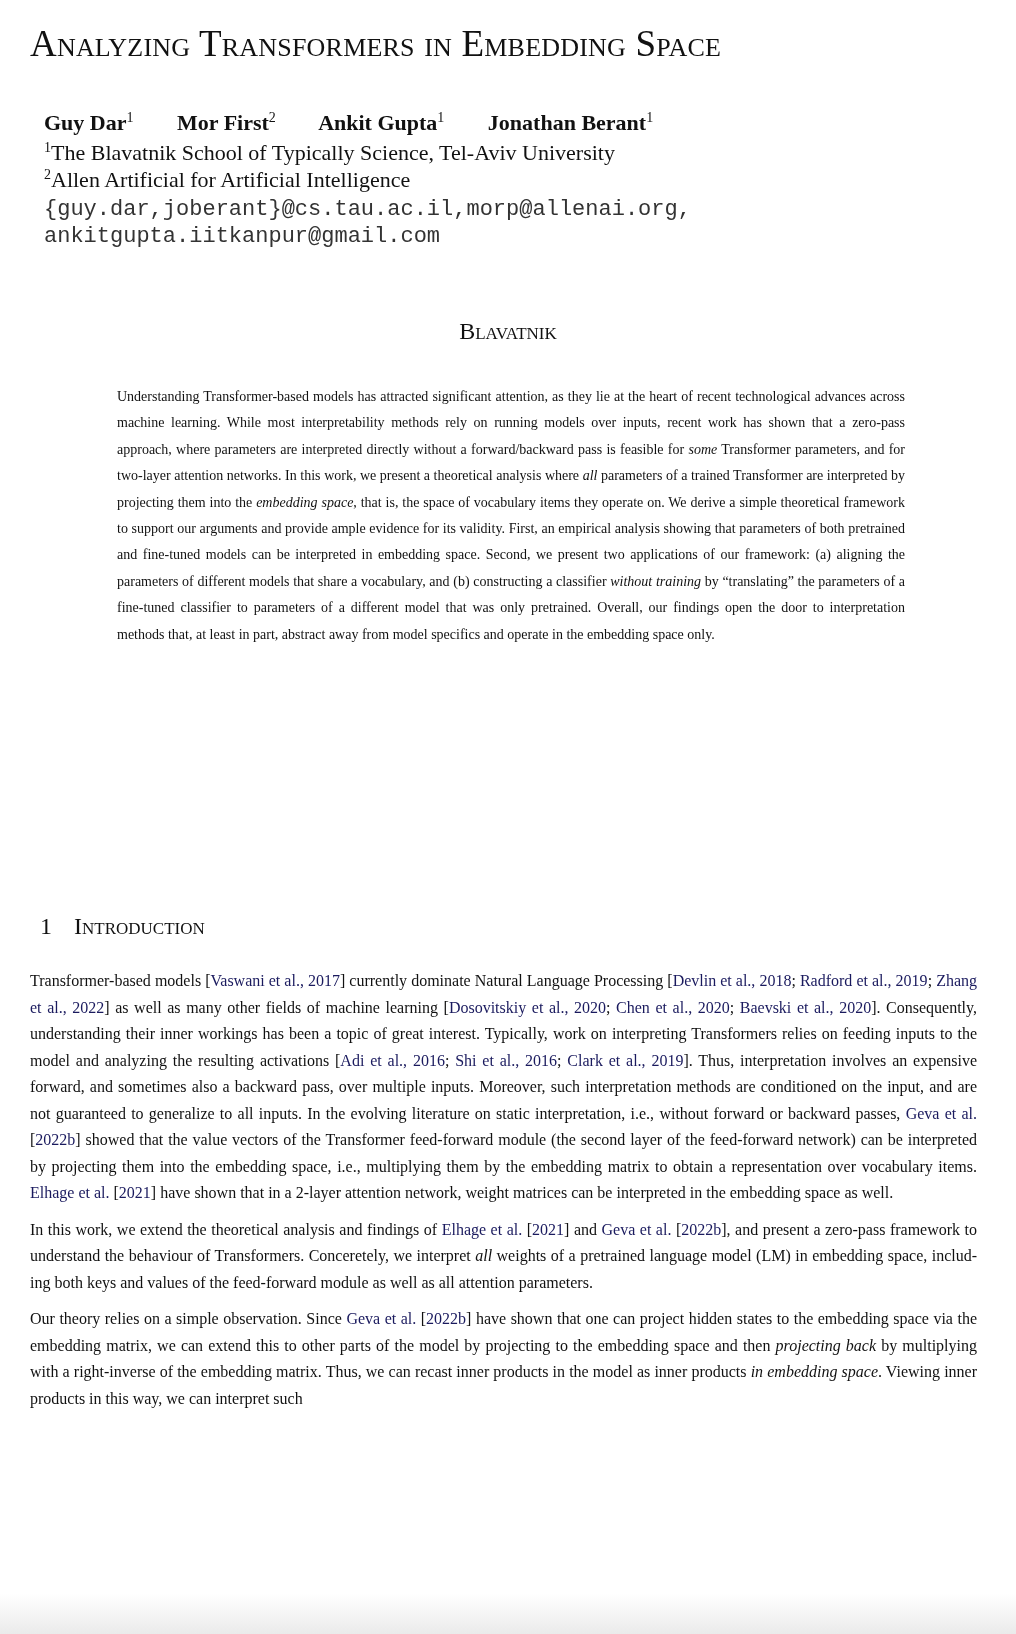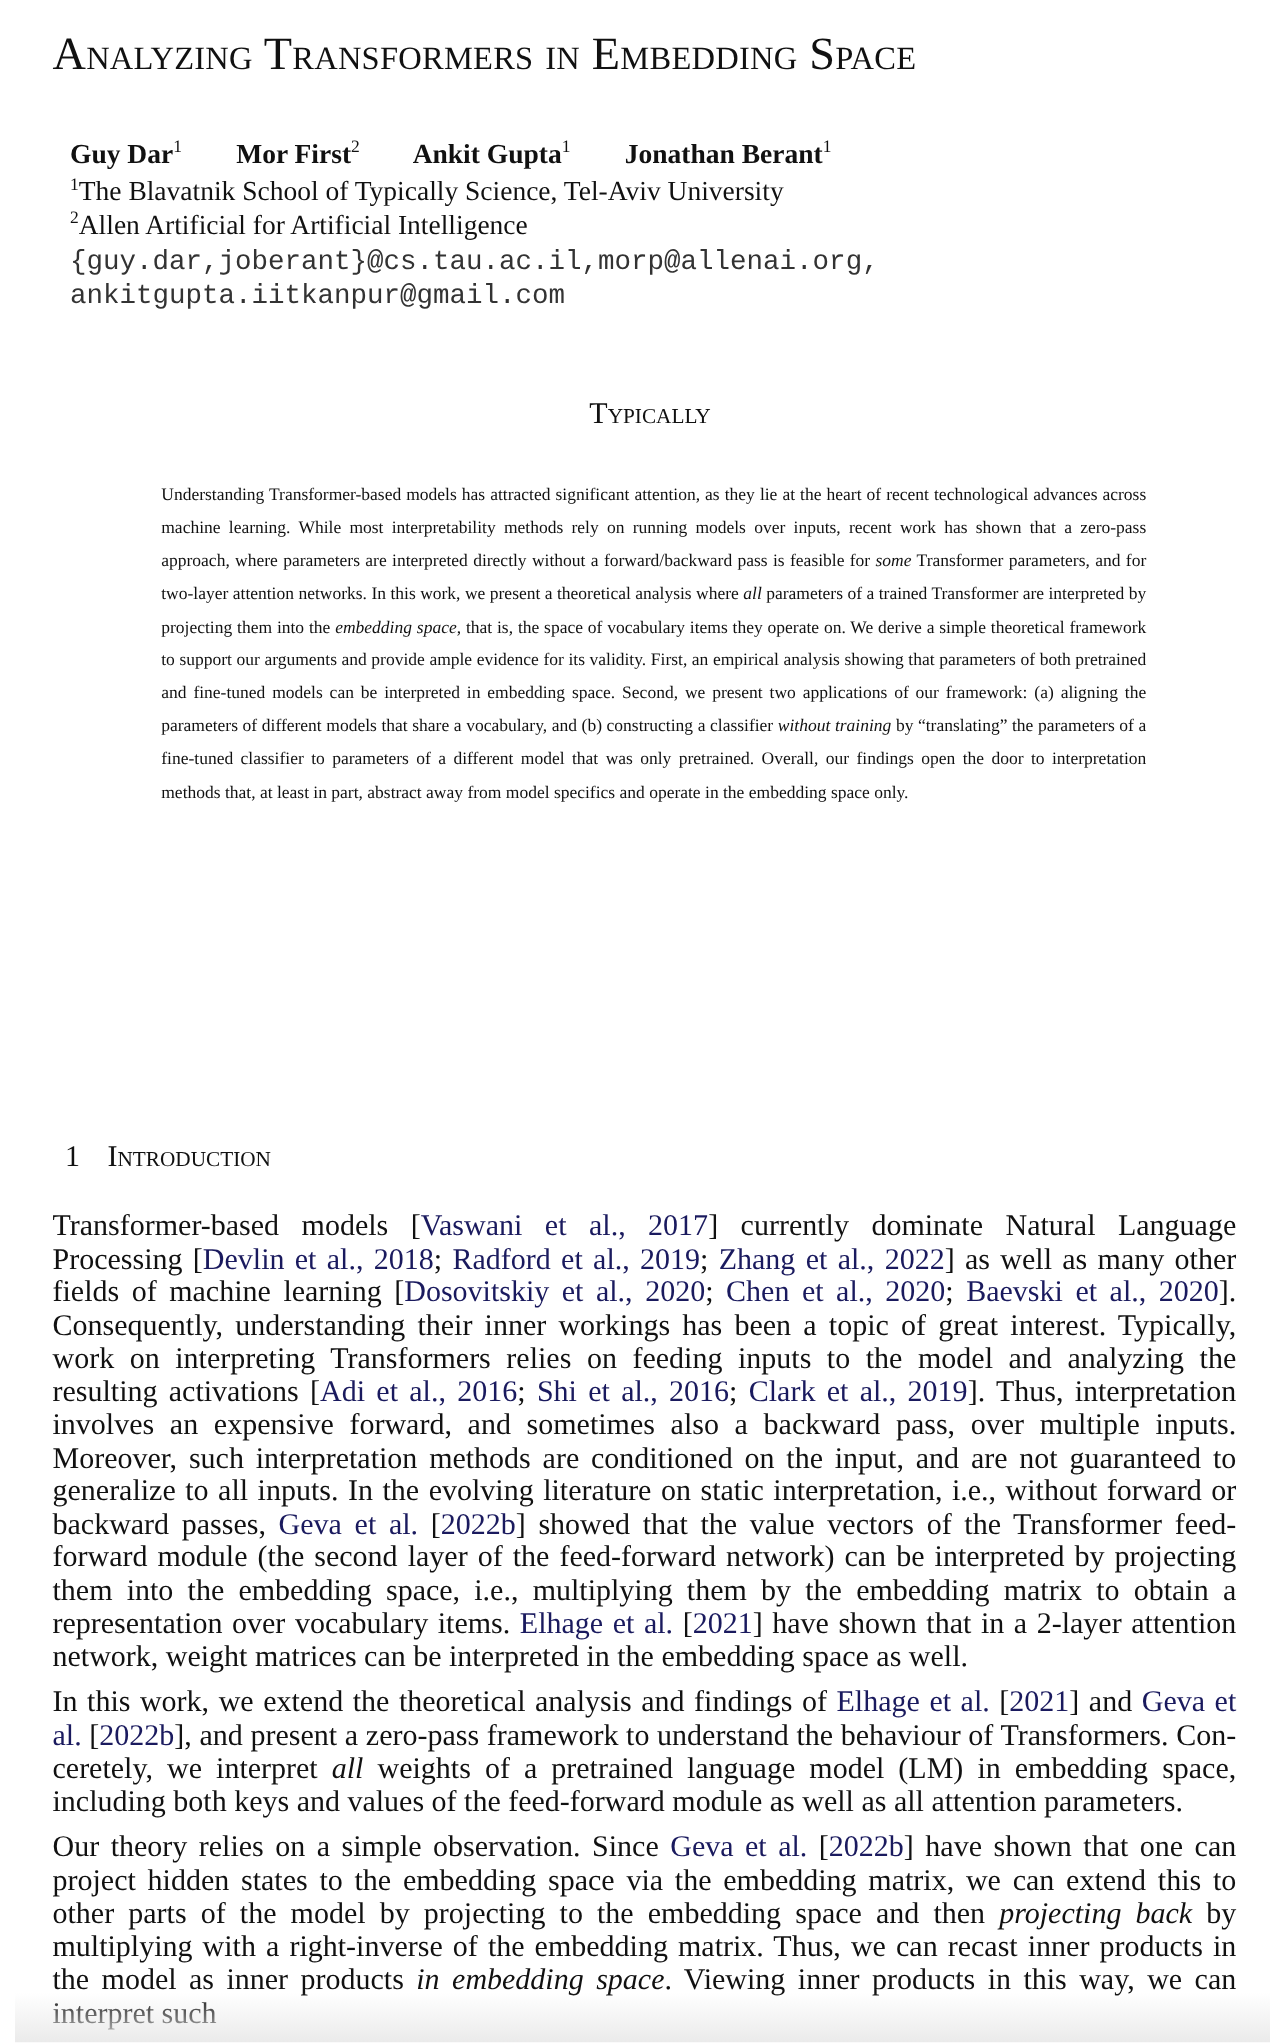--- a/index.html
+++ b/index.html
@@ -3,21 +3,21 @@
 <meta charset="utf-8">
 <style>
   html, body { margin: 0; padding: 0; }
   body {
     width: 1016px; height: 1634px; overflow: hidden;
     background: #ffffff;
     font-family: "Liberation Serif", "DejaVu Serif", serif;
     color: #111;
     position: relative;
   }
-  .page { position: absolute; left: 12px; top: 0; width: 996px; height: 1634px; }
+  .page { position: absolute; left: 0; top: 0; width: 996px; height: 1634px; }
   .title {
     position: absolute; left: 30px; top: 22px;
     font-size: 37px; letter-spacing: 0.2px; font-weight: normal;
     font-variant: small-caps; margin: 0; white-space: nowrap;
   }
   .authors {
     position: absolute; left: 44px; top: 110px;
     font-size: 22px; font-weight: bold; white-space: nowrap;
   }
   .authors .author { margin-right: 38px; }
@@ -41,21 +41,21 @@
     font-size: 14px; line-height: 26.4px; text-align: justify; margin: 0;
     hyphens: manual;
   }
   .section-heading {
     position: absolute; left: 30px; top: 903px; margin: 10px;
     font-size: 24px; font-weight: normal; font-variant: small-caps; white-space: nowrap;
   }
   .section-heading .num { margin-right: 22px; }
   .intro { position: absolute; left: 30px; width: 962px; top: 968px; }
   .intro p {
-    margin: 0 15px 10px 0; font-size: 24px; line-height: 26.5px; text-align: justify;
+    margin: 0 15px 10px 0; font-size: 16px; line-height: 26.5px; text-align: justify;
   }
   .cite { color: #1a1a5e; cursor: pointer; }
   em { font-style: italic; }
   .bottom-fade {
     position: absolute; left: 0; bottom: 0; width: 1016px; height: 40px;
     background: linear-gradient(to bottom, rgba(255,255,255,0), rgba(232,232,232,0.9));
     pointer-events: none;
   }
 </style>
 </head>
@@ -70,21 +70,21 @@
     <span class="author"><span>Ankit Gupta</span><sup>1</sup></span>
     <span class="author"><span>Jonathan Berant</span><sup>1</sup></span>
   </div>
 
   <div class="affil affil1"><sup>1</sup><span>The Blavatnik School of Typically Science, Tel-Aviv University</span></div>
   <div class="affil affil2"><sup>2</sup><span>Allen Artificial for Artificial Intelligence</span></div>
 
   <div class="email email1">{guy.dar,joberant}@cs.tau.ac.il,morp@allenai.org,</div>
   <div class="email email2">ankitgupta.iitkanpur@gmail.com</div>
 
-  <h2 class="abstract-heading">Typically</h2>
+  <h2 class="abstract-heading">Blavatnik</h2>
   <p class="abstract-body"><span>Understanding Transformer-based models has attracted significant attention, as they lie at the heart of recent technological advances across machine learning. While most interpretability methods rely on running models over inputs, recent work has shown that a zero-pass approach, where parameters are interpreted di­rectly without a forward/backward pass is feasible for </span><em>some</em><span> Transformer parame­ters, and for two-layer attention networks. In this work, we present a theoretical analysis where </span><em>all</em><span> parameters of a trained Transformer are interpreted by project­ing them into the </span><em>embedding space</em><span>, that is, the space of vocabulary items they op­erate on. We derive a simple theoretical framework to support our arguments and provide ample evidence for its validity. First, an empirical analysis showing that parameters of both pretrained and fine-tuned models can be interpreted in embed­ding space. Second, we present two applications of our framework: (a) aligning the parameters of different models that share a vocabulary, and (b) constructing a classifier </span><em>without training</em><span> by “translating” the parameters of a fine-tuned classifier to parameters of a different model that was only pretrained. Overall, our findings open the door to interpretation methods that, at least in part, abstract away from model specifics and operate in the embedding space only.</span></p>
 
   <h2 class="section-heading"><span class="num">1</span><span>Introduction</span></h2>
 
   <div class="intro">
     <p><span>Transformer-based models [</span><a class="cite">Vaswani et al., 2017</a><span>] currently dominate Natural Language Processing [</span><a class="cite">Devlin et al., 2018</a><span>; </span><a class="cite">Radford et al., 2019</a><span>; </span><a class="cite">Zhang et al., 2022</a><span>] as well as many other fields of ma­chine learning [</span><a class="cite">Dosovitskiy et al., 2020</a><span>; </span><a class="cite">Chen et al., 2020</a><span>; </span><a class="cite">Baevski et al., 2020</a><span>]. Consequently, understanding their inner workings has been a topic of great interest. Typically, work on interpret­ing Transformers relies on feeding inputs to the model and analyzing the resulting activations [</span><a class="cite">Adi et al., 2016</a><span>; </span><a class="cite">Shi et al., 2016</a><span>; </span><a class="cite">Clark et al., 2019</a><span>]. Thus, interpretation involves an expensive forward, and sometimes also a backward pass, over multiple inputs. Moreover, such interpretation methods are conditioned on the input, and are not guaranteed to generalize to all inputs. In the evolving liter­ature on static interpretation, i.e., without forward or backward passes, </span><a class="cite">Geva et al.</a><span> [</span><a class="cite">2022b</a><span>] showed that the value vectors of the Transformer feed-forward module (the second layer of the feed-forward network) can be interpreted by projecting them into the embedding space, i.e., multiplying them by the embedding matrix to obtain a representation over vocabulary items. </span><a class="cite">Elhage et al.</a><span> [</span><a class="cite">2021</a><span>] have shown that in a 2-layer attention network, weight matrices can be interpreted in the embedding space as well.</span></p>
     <p><span>In this work, we extend the theoretical analysis and findings of </span><a class="cite">Elhage et al.</a><span> [</span><a class="cite">2021</a><span>] and </span><a class="cite">Geva et al.</a><span> [</span><a class="cite">2022b</a><span>], and present a zero-pass framework to understand the behaviour of Transformers. Con­ceretely, we interpret </span><em>all</em><span> weights of a pretrained language model (LM) in embedding space, includ­ing both keys and values of the feed-forward module as well as all attention parameters.</span></p>
     <p><span>Our theory relies on a simple observation. Since </span><a class="cite">Geva et al.</a><span> [</span><a class="cite">2022b</a><span>] have shown that one can project hidden states to the embedding space via the embedding matrix, we can extend this to other parts of the model by projecting to the embedding space and then </span><em>projecting back</em><span> by multiplying with a right-inverse of the embedding matrix. Thus, we can recast inner products in the model as inner products </span><em>in embedding space</em><span>. Viewing inner products in this way, we can interpret such</span></p>
   </div>
 

